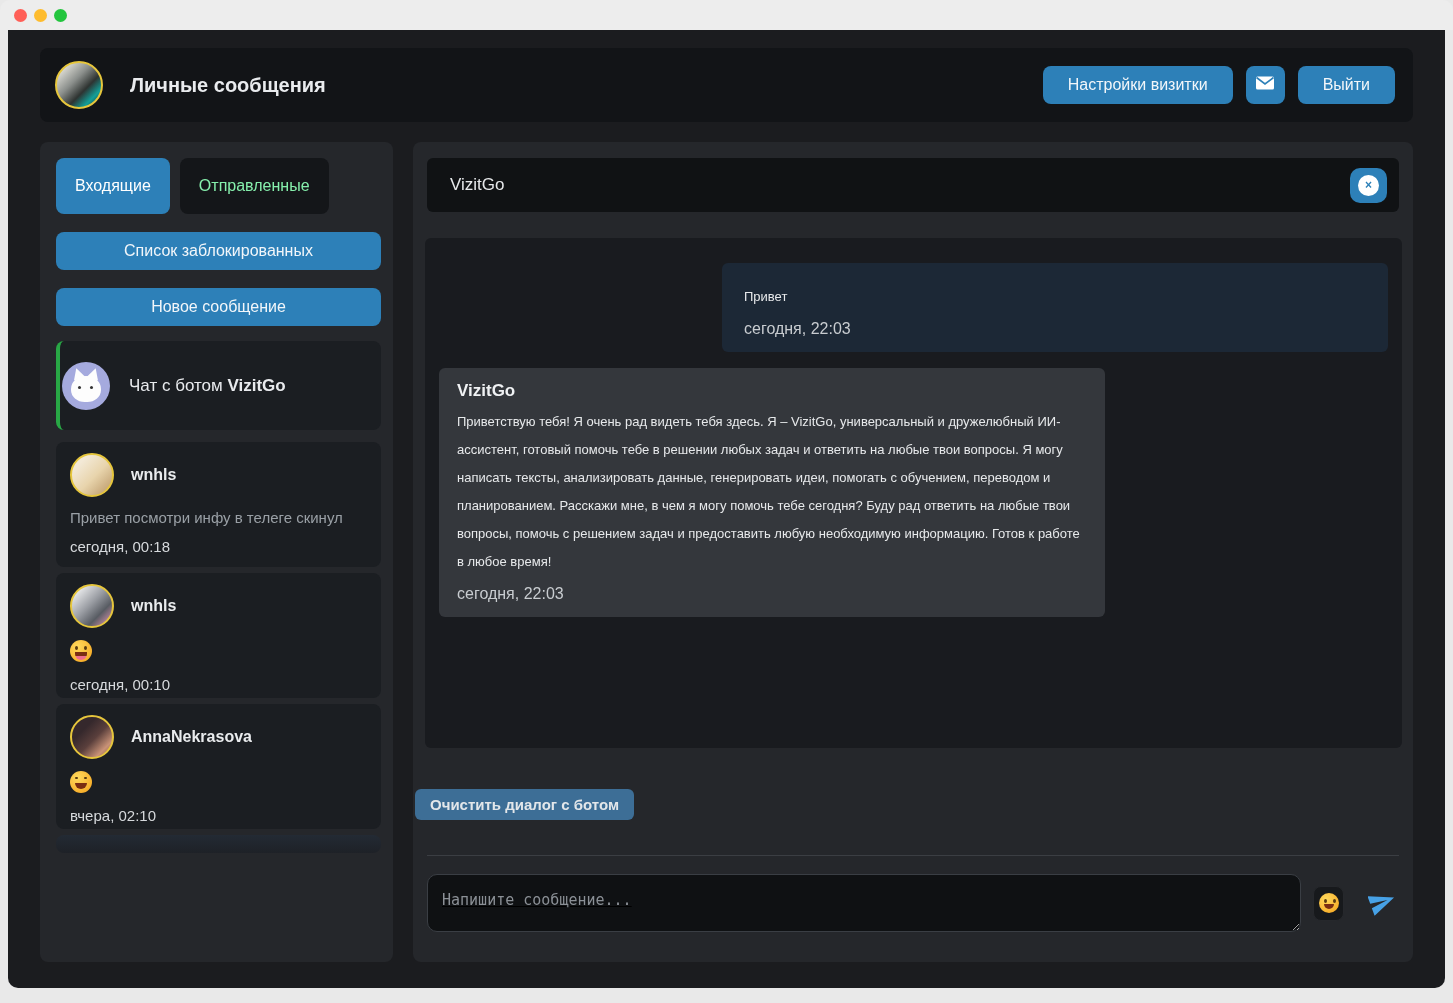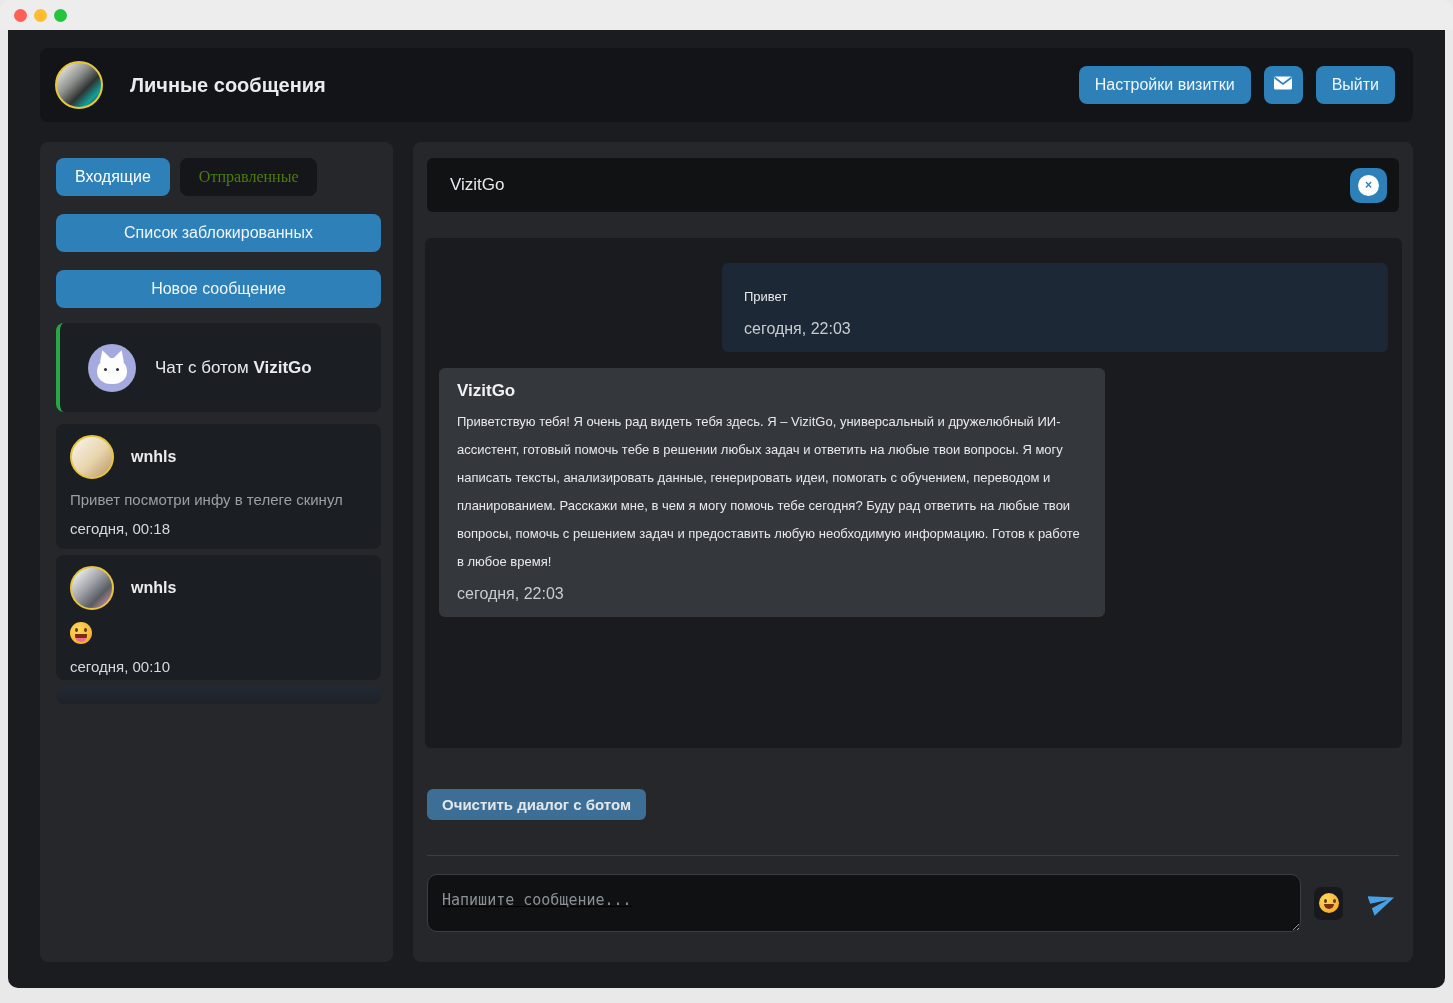--- a/index.html
+++ b/index.html
@@ -16,31 +16,31 @@
 
   
   .window { position:absolute; left:8px; top:30px; width:1437px; height:958px; background:#1b1c1f; border-radius:0 0 10px 10px; }
 
   
   .app-header { position:absolute; left:32px; top:18px; right:32px; height:74px; background:#121417; border-radius:8px; display:flex; align-items:center; padding:0 18px 0 15px; }
   .avatar { width:48px; height:48px; border-radius:50%; border:2px solid #e6c63c; flex:none; }
   .av-header { background:linear-gradient(135deg,#d6d6cf 15%,#8b8f8c 40%,#2e3331 62%,#129f98 80%,#1d2422 100%); }
   .page-title { color:#e9ebee; font-size:20px; margin-left:27px; }
   .header-actions { margin-left:auto; display:flex; align-items:center; gap:13px; }
-  .btn { background:#2d80b8; color:#f2f6fa; border:none; border-radius:8px; font-family:"Liberation Sans",sans-serif; font-size:16px; height:38px; padding:0 16px; cursor:pointer; display:flex; align-items:center; justify-content:center; }
+  .btn { background:#2d80b8; color:#f2f6fa; border:none; border-radius:8px; font-family:"Liberation Sans",sans-serif; font-size:16px; height:38px; padding:0 25px; cursor:pointer; display:flex; align-items:center; justify-content:center; }
   .btn-icon { width:39px; padding:0; }
 
   
   .sidebar { position:absolute; left:32px; top:112px; width:353px; bottom:26px; background:#25272b; border-radius:8px; padding:16px 12px 0 16px; overflow:hidden; }
   .tabs { display:flex; gap:10px; }
-  .tab { height:38px; border-radius:8px; font-size:16px; padding:0 19px; border:none; cursor:pointer; font-family:"Liberation Sans",sans-serif; }
+  .tab { height:56px; border-radius:8px; font-size:16px; padding:0 19px; border:none; cursor:pointer; font-family:"Liberation Sans",sans-serif; }
   .tab.active { background:#2d80b8; color:#fff; }
-  .tab.inactive { background:#141619; color:#4d7c0f;font-family:Liberation Serif, serif; }
+  .tab.inactive { background:#141619; color:#86efac; }
   .wide-btn { width:325px; margin-top:18px; font-size:16px; }
-  .bot-card { margin-top:15px; width:325px; height:89px; background:#1b1e22; border-radius:8px; border-left:4px solid #28a745; display:flex; align-items:center; padding:0 28px; cursor:pointer; }
+  .bot-card { margin-top:15px; width:325px; height:89px; background:#1b1e22; border-radius:8px; border-left:4px solid #28a745; display:flex; align-items:center; padding:0 2px; cursor:pointer; }
   .bot-avatar { width:48px; height:48px; border-radius:50%; background:#a5aade; position:relative; flex:none; overflow:hidden; }
   .cat-head { position:absolute; left:9px; top:14px; width:30px; height:26px; background:#fdfdfd; border-radius:50% 50% 46% 46%; }
   .cat-ear { position:absolute; top:6px; width:0; height:0; border-left:6px solid transparent; border-right:6px solid transparent; border-bottom:11px solid #fdfdfd; }
   .cat-ear.l { left:10px; transform:rotate(-18deg); }
   .cat-ear.r { left:26px; transform:rotate(18deg); }
   .cat-eyes { position:absolute; left:16px; top:24px; width:3px; height:3px; background:#333; border-radius:50%; box-shadow:12px 0 0 #333; }
   .bot-label { color:#e9ebee; font-size:17px; margin-left:19px; }
   .bot-label b { font-weight:bold; }
 
   .chat-card { margin-top:6px; width:325px; height:125px; background:#1b1e22; border-radius:8px; padding:11px 14px; cursor:pointer; }
@@ -73,21 +73,21 @@
   .close-circle { width:21px; height:21px; background:#fff; border-radius:50%; color:#2d80b8; font-size:12px; font-weight:bold; display:flex; align-items:center; justify-content:center; line-height:1; }
 
   .messages { position:absolute; left:12px; right:11px; top:96px; height:510px; background:#191b1f; border-radius:6px; padding:25px 14px; overflow:hidden; }
   .bubble { width:666px; border-radius:6px; }
   .bubble-right { margin-left:auto; background:#1c2836; padding:13px 22px 14px; }
   .bubble-left { margin-top:16px; background:#34373c; padding:13px 18px 14px; }
   .msg-author { color:#f0f2f4; font-size:17px; font-weight:bold; }
   .msg-text { color:#e7e9eb; font-size:13px; margin-top:7px; line-height:28px; }
   .msg-time { color:#c8ccd0; font-size:16px; margin-top:9px; }
 
-  .clear-btn { position:absolute; left:14px; top:647px; height:31px; background:#3d6e96; border:none; border-radius:6px; color:#e3e7ea; font-weight:bold; font-size:15px; padding:0 15px; cursor:pointer; font-family:"Liberation Sans",sans-serif; }
+  .clear-btn { position:absolute; left:2px; top:647px; height:31px; background:#3d6e96; border:none; border-radius:6px; color:#e3e7ea; font-weight:bold; font-size:15px; padding:0 15px; cursor:pointer; font-family:"Liberation Sans",sans-serif; }
 
   .divider { position:absolute; left:14px; right:14px; top:713px; border-top:1px solid #3b3e43; }
 
   .input-row { position:absolute; left:14px; right:14px; top:732px; height:58px; display:flex; align-items:center;text-decoration:underline; }
   .msg-input { width:874px; height:58px; background:#0f1113; border:1px solid #3a3e44; border-radius:10px; color:#c6cbd0; padding:16px 14px; font-family:"DejaVu Sans Mono", monospace; font-size:15px; resize:both; }
   .msg-input::placeholder { color:#8b9096; }
   .emoji-btn { margin-left:12px; width:31px; height:35px; background:#17191c; border:1px solid #26282c; border-radius:8px; display:flex; align-items:center; justify-content:center; cursor:pointer; }
   .send-btn { margin-left:auto; width:34px; height:34px; background:transparent; border:none; cursor:pointer; display:flex; align-items:center; justify-content:center; }
 </style>
 </head>
@@ -151,20 +151,28 @@
       <div class="chat-card">
         <div class="chat-top">
           <div class="avatar-sm av-wnhls"></div>
           <div class="chat-name">wnhls</div>
         </div>
         <div class="chat-preview"><span class="emoji tongue"></span></div>
         <div class="chat-time">сегодня, 00:10</div>
       </div>
 
 
+      <div class="chat-card">
+        <div class="chat-top">
+          <div class="avatar-sm av-anna"></div>
+          <div class="chat-name">AnnaNekrasova</div>
+        </div>
+        <div class="chat-preview"><span class="emoji smile-closed"></span></div>
+        <div class="chat-time">вчера, 02:10</div>
+      </div>
 
       <div class="chat-sliver"></div>
     </aside>
 
     <main class="main">
 
       <div class="chat-header">
         <div class="chat-title">VizitGo</div>
         <button class="close-btn">
           <span class="close-circle">×</span>

